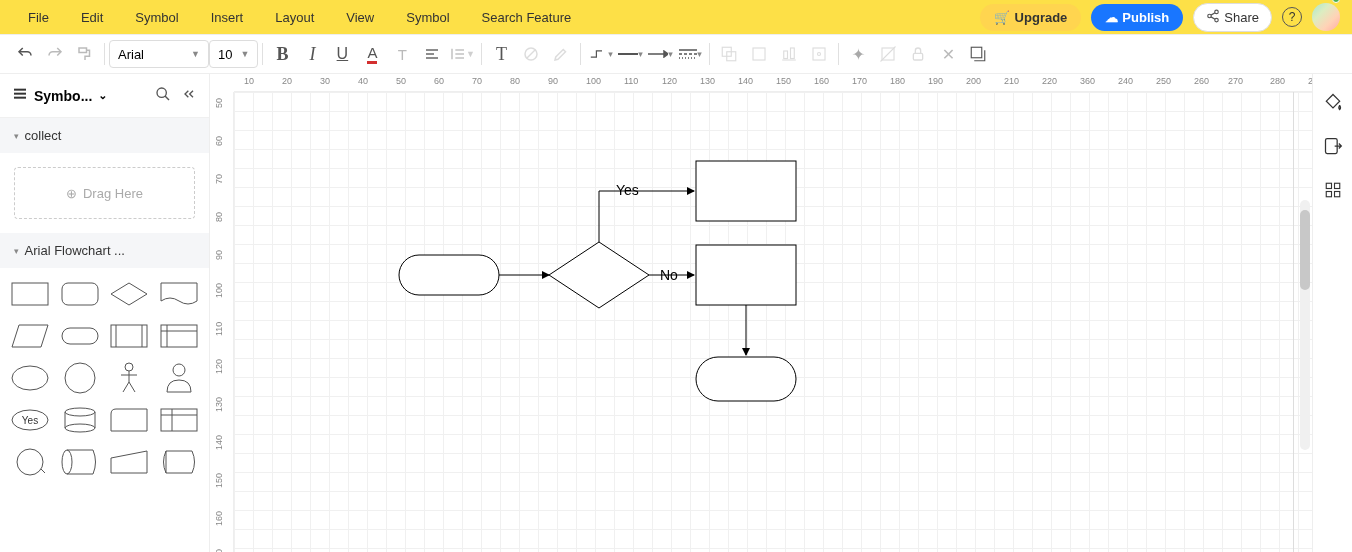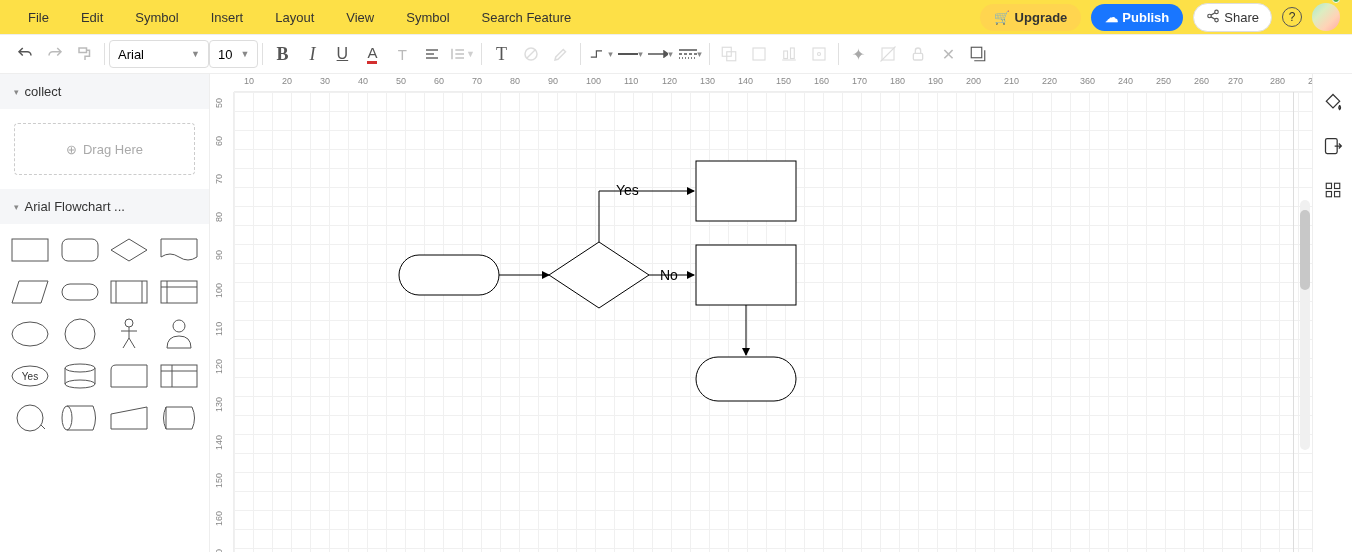--- a/index.html
+++ b/index.html
@@ -229,20 +229,41 @@
   <div class="tool-btn" style="opacity:.4">✕</div>
   <div class="tool-btn">
       <svg width="18" height="18" viewBox="0 0 24 24" fill="none" stroke="#555" stroke-width="1.5">
         <rect x="3" y="3" width="14" height="14"></rect>
         <path d="M7 21h14V7"></path>
       </svg>
     </div>
 </div>
 
 <div class="left-panel">
+  <div class="panel-header">
+    <div class="panel-title">
+      <span><svg width="16" height="16" viewBox="0 0 24 24" fill="#333">
+            <rect x="3" y="4" width="18" height="3"></rect>
+            <rect x="3" y="10" width="18" height="3"></rect>
+            <rect x="3" y="16" width="18" height="3"></rect>
+          </svg></span>
+      <span>Symbo...</span>
+      <span style="font-size:11px">⌄</span>
+    </div>
+    <div class="panel-icons">
+      <span><svg width="16" height="16" viewBox="0 0 24 24" fill="none" stroke="#555" stroke-width="2">
+            <circle cx="10" cy="10" r="7"></circle>
+            <line x1="15" y1="15" x2="21" y2="21"></line>
+          </svg></span>
+      <span><svg width="16" height="16" viewBox="0 0 24 24" fill="none" stroke="#555" stroke-width="2">
+            <path d="M11 17l-5-5 5-5"></path>
+            <path d="M18 17l-5-5 5-5"></path>
+          </svg></span>
+    </div>
+  </div>
   <div class="section-header">
     <span class="caret">▾</span>
     <span>collect</span>
   </div>
   <div class="drag-zone">
     <span>⊕</span>
     <span>Drag Here</span>
   </div>
   <div class="section-header">
     <span class="caret">▾</span>

